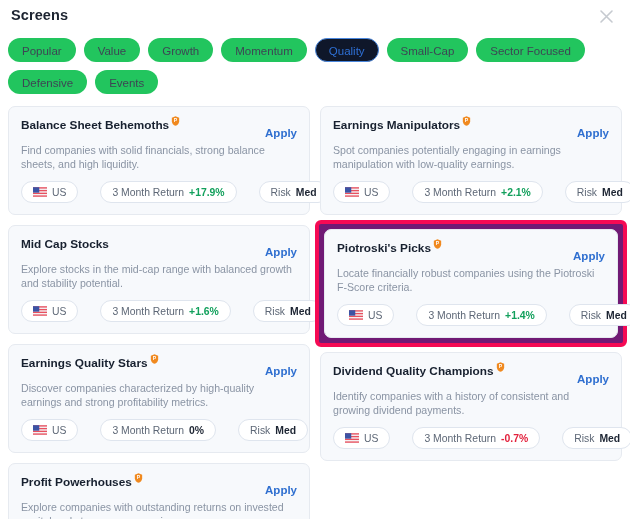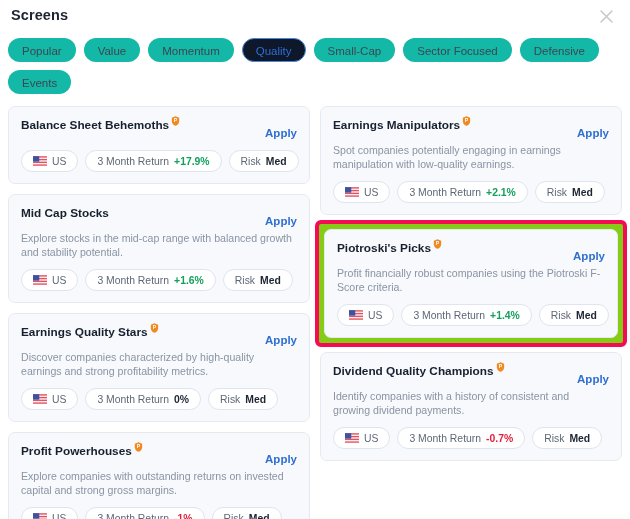--- a/index.html
+++ b/index.html
@@ -27,21 +27,21 @@
   }
   .close-btn svg { display: block; }
 
   
   .tabs {
     position: absolute; left: 8px; top: 38px; width: 614px;
     display: flex; flex-wrap: wrap; gap: 8px 8px;
   }
   .chip {
     height: 24px; padding: 0 13px; border-radius: 13px;
-    background: #14b8a6; color: #3d4654;
+    background: #22c55e; color: #3d4654;
     font-size: 11.5px; line-height: 24px; white-space: nowrap;
     cursor: pointer; border: 1px solid transparent;
   }
   .chip.selected {
     background: #0f172a; color: #2e6fd4;
     border: 1px solid #4a87dd;
   }
 
   
   .columns {
@@ -56,21 +56,21 @@
     position: relative;
     background: #f7f9fc;
     border: 1px solid #e6eaf0;
     border-radius: 7px;
     padding: 11px 12px 11px 12px;
   }
   .card-wrap.highlight {
     padding: 5px;
     border: 4px solid #f50a54;
     border-radius: 6px;
-    background: #84cc16;
+    background: #701a75;
     margin: -5px -5px;
   }
   .card-wrap.highlight .card { background: #f7f9fc; }
 
   .card-top {
     display: flex; align-items: flex-start; justify-content: space-between;
     gap: 8px;
   }
   .card-title {
     font-size: 11.8px; font-weight: bold; color: #17202f; line-height: 14px;
@@ -84,21 +84,21 @@
     font-size: 11.5px; font-weight: bold; color: #2f6fd0; cursor: pointer;
     white-space: nowrap; line-height: 14px; margin-top: 8px;
   }
   .card-desc {
     margin-top: 4px;
     font-size: 10.6px; color: #8a94a4; line-height: 13.5px;
     max-width: 280px;
   }
 
   .pill-row {
-    margin-top: 10px; display: flex; gap: 7px; align-items: center;
+    margin-top: 10px; display: flex; gap: 22px; align-items: center;
     flex-wrap: nowrap;
   }
   .pill {
     height: 22px; padding: 0 11px; border-radius: 11px;
     background: #ffffff; border: 1px solid #dfe5ee;
     display: inline-flex; align-items: center; gap: 5px;
     font-size: 10.4px; color: #5d6776; white-space: nowrap;
   }
   .flag { width: 14px; height: 10px; display: block; flex: 0 0 auto; }
   .pill .val { font-weight: bold; }
@@ -119,20 +119,21 @@
         <svg width="15" height="15" viewBox="0 0 15 15" aria-hidden="true">
           <path d="M2 2 L13 13 M13 2 L2 13" stroke="#c6cad0" stroke-width="1.6" stroke-linecap="round" fill="none"></path>
         </svg>
       </span>
     </div>
   </div>
 
   <div class="tabs" id="tabs">
       <div class="chip">Popular</div>
       <div class="chip">Value</div>
+      <div class="chip">Growth</div>
       <div class="chip">Momentum</div>
       <div class="chip selected">Quality</div>
       <div class="chip">Small-Cap</div>
       <div class="chip">Sector Focused</div>
       <div class="chip">Defensive</div>
       <div class="chip">Events</div>
     </div>
 
   <div class="columns" id="columns">
       <div class="col">
@@ -141,20 +142,21 @@
             <div class="card-top">
               <div class="card-title">
                 <span>Balance Sheet Behemoths</span>
                 <span><svg class="pro-badge" viewBox="0 0 10 12" aria-hidden="true">
                     <path d="M5 0.4 L9.4 2.1 V6.2 C9.4 9 7.4 10.9 5 11.6 C2.6 10.9 0.6 9 0.6 6.2 V2.1 Z" fill="#f0891f"></path>
                     <text x="5" y="7.6" font-family="Liberation Sans, sans-serif" font-size="6" font-weight="bold" fill="#ffffff" text-anchor="middle">P</text>
                   </svg></span>
               </div>
               <div class="apply-link">Apply</div>
             </div>
+            <div class="card-desc">Find companies with solid financials, strong balance sheets, and high liquidity.</div>
             <div class="pill-row">
               <div class="pill">
                 <span>
                   <svg class="flag" viewBox="0 0 19 13" aria-hidden="true">
                     <rect width="19" height="13" fill="#f4f6f8"></rect>
                     <rect y="0" width="19" height="1.86" fill="#e8505f"></rect>
                     <rect y="3.7" width="19" height="1.86" fill="#e8505f"></rect>
                     <rect y="7.4" width="19" height="1.86" fill="#e8505f"></rect>
                     <rect y="11.1" width="19" height="1.86" fill="#e8505f"></rect>
                     <rect width="8.5" height="7.4" fill="#3c53a4"></rect>
@@ -328,21 +330,21 @@
             <div class="card-top">
               <div class="card-title">
                 <span>Piotroski's Picks</span>
                 <span><svg class="pro-badge" viewBox="0 0 10 12" aria-hidden="true">
                     <path d="M5 0.4 L9.4 2.1 V6.2 C9.4 9 7.4 10.9 5 11.6 C2.6 10.9 0.6 9 0.6 6.2 V2.1 Z" fill="#f0891f"></path>
                     <text x="5" y="7.6" font-family="Liberation Sans, sans-serif" font-size="6" font-weight="bold" fill="#ffffff" text-anchor="middle">P</text>
                   </svg></span>
               </div>
               <div class="apply-link">Apply</div>
             </div>
-            <div class="card-desc">Profit financially robust companies using the Piotroski F-Score criteria.</div>
+            <div class="card-desc">Locate financially robust companies using the Piotroski F-Score criteria.</div>
             <div class="pill-row">
               <div class="pill">
                 <span>
                   <svg class="flag" viewBox="0 0 19 13" aria-hidden="true">
                     <rect width="19" height="13" fill="#f4f6f8"></rect>
                     <rect y="0" width="19" height="1.86" fill="#e8505f"></rect>
                     <rect y="3.7" width="19" height="1.86" fill="#e8505f"></rect>
                     <rect y="7.4" width="19" height="1.86" fill="#e8505f"></rect>
                     <rect y="11.1" width="19" height="1.86" fill="#e8505f"></rect>
                     <rect width="8.5" height="7.4" fill="#3c53a4"></rect>

